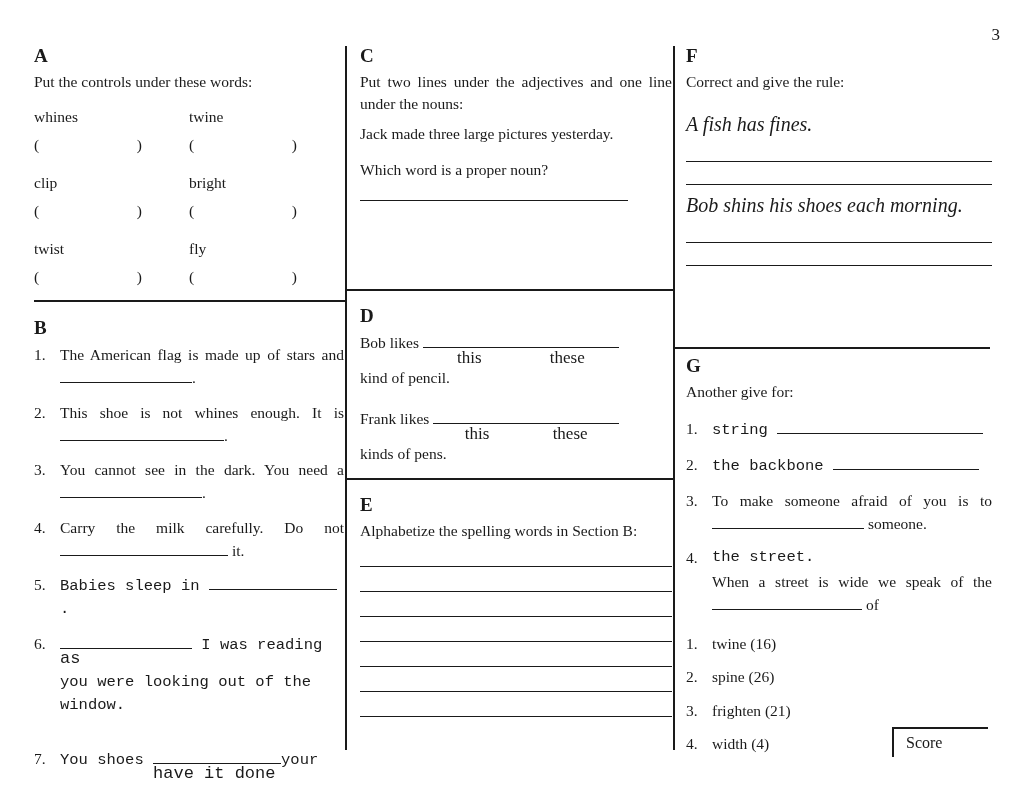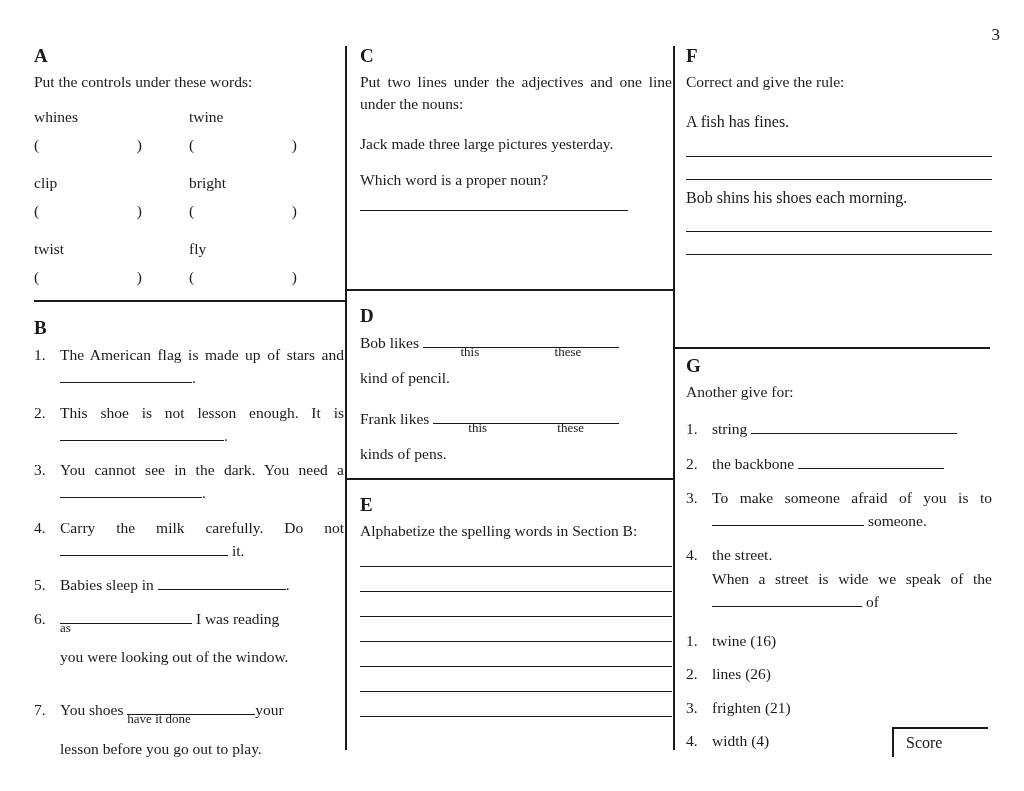--- a/index.html
+++ b/index.html
@@ -71,23 +71,24 @@
     margin: 0 0 6px 0;
   }
   .prompt {
     font-size: 15.5px;
     line-height: 1.45;
     margin: 0 0 10px 0;
     text-align: justify;
     text-align-last: left;
   }
   .plain {
-    font-size: 16px;
+    font-size: 20px;
     line-height: 1.45;
     margin: 0 0 10px 0;
+    font-style: italic;
   }
 
   
   .a-grid {
     width: 100%;
     border-collapse: collapse;
   }
   .a-grid td {
     font-size: 15.5px;
     line-height: 1.2;
@@ -125,20 +126,21 @@
     top: 0;
   }
   ol.numlist > li .body {
     display: block;
     text-align: justify;
     text-align-last: left;
   }
   ol.numlist > li .body.noj {
     text-align: left;
     text-align-last: left;
+    font-family: Liberation Mono, monospace;
   }
 
   
   .blank {
     display: inline-block;
     border-bottom: 1.6px solid #1a1a1a;
     vertical-align: baseline;
     height: 1em;
   }
 
@@ -151,21 +153,21 @@
   .blank-cap .ln {
     display: block;
     border-bottom: 1.6px solid #1a1a1a;
     height: 1em;
   }
   .blank-cap .cap {
     position: absolute;
     left: 0;
     right: 0;
     top: 1.05em;
-    font-size: 13px;
+    font-size: 17px;
     text-align: center;
     line-height: 1.1;
     white-space: nowrap;
   }
   .blank-cap .cap.two {
     display: flex;
     justify-content: space-around;
   }
 
   
@@ -288,21 +290,21 @@
       <ol class="numlist">
 
         <li>
           <span class="num">1.</span>
           <span class="body"><span>The American flag is made up of stars and</span>
             <span class="blank" style="width:132px"></span><span>.</span></span>
         </li>
 
         <li>
           <span class="num">2.</span>
-          <span class="body"><span>This shoe is not lesson enough. It is</span>
+          <span class="body"><span>This shoe is not whines enough. It is</span>
             <span class="blank" style="width:164px"></span><span>.</span></span>
         </li>
 
         <li>
           <span class="num">3.</span>
           <span class="body"><span>You cannot see in the dark. You need a</span>
             <span class="blank" style="width:142px"></span><span>.</span></span>
         </li>
 
         <li>
@@ -332,21 +334,21 @@
         </li>
 
       </ol>
     </div>
   </div>
 
   <div class="col col-mid">
 
     <div>
       <div class="sec-letter">C</div>
-      <div class="prompt" style="margin-bottom:17px">Put two lines under the adjectives and one line under the nouns:</div>
+      <div class="prompt" style="margin-bottom:7px">Put two lines under the adjectives and one line under the nouns:</div>
       <div class="prompt" style="margin-bottom:14px">Jack made three large pictures yesterday.</div>
       <div class="prompt" style="margin-bottom:0">Which word is a proper noun?</div>
       <div class="c-answer"></div>
     </div>
 
     <div style="position:absolute; top:260px; left:0; width:312px;">
       <div class="sec-letter">D</div>
 
       <div class="d-row">
         <span>Bob likes</span>
@@ -434,21 +436,21 @@
       </ol>
 
       <ol class="wordlist">
         <li>
           <span class="num">1.</span>
           <span>twine</span>
           <span>(16)</span>
         </li>
         <li>
           <span class="num">2.</span>
-          <span>lines</span>
+          <span>spine</span>
           <span>(26)</span>
         </li>
         <li>
           <span class="num">3.</span>
           <span>frighten</span>
           <span>(21)</span>
         </li>
         <li>
           <span class="num">4.</span>
           <span>width</span>

